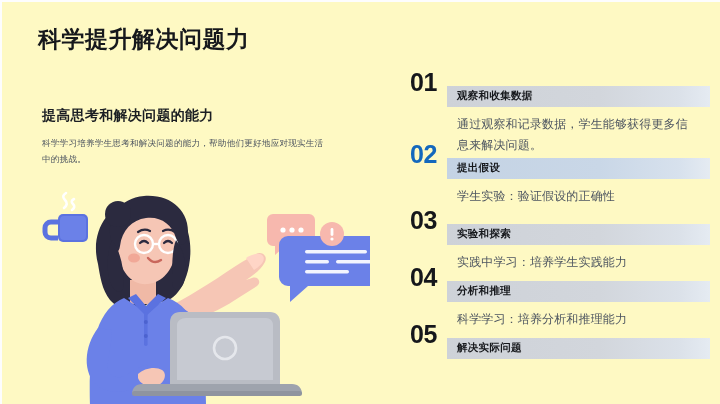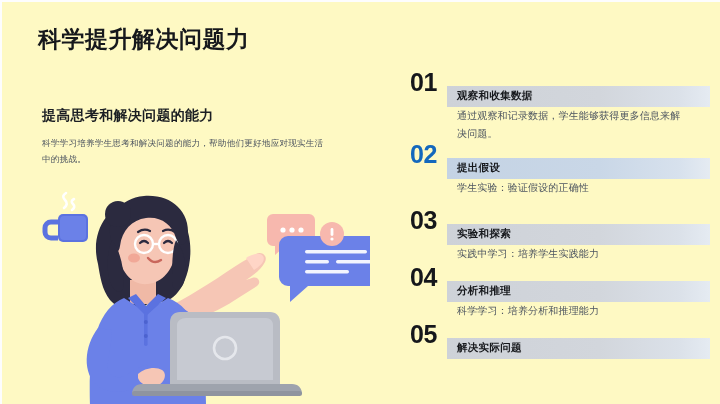--- a/index.html
+++ b/index.html
@@ -121,23 +121,24 @@
     left: 10px;
     top: 3px;
     font-size: 10.5px;
     font-weight: bold;
     color: #16181c;
     letter-spacing: 0.3px;
     white-space: nowrap;
   }
 
   .item-desc {
+    margin-top: 7px;
     padding-left: 10px;
     width: 232px;
-    font-size: 10px;
+    font-size: 12px;
     line-height: 1.75;
     color: #4d5560;
     letter-spacing: 0.15px;
   }
 </style>
 </head>
 <body>
 
 <div id="slide">
 

